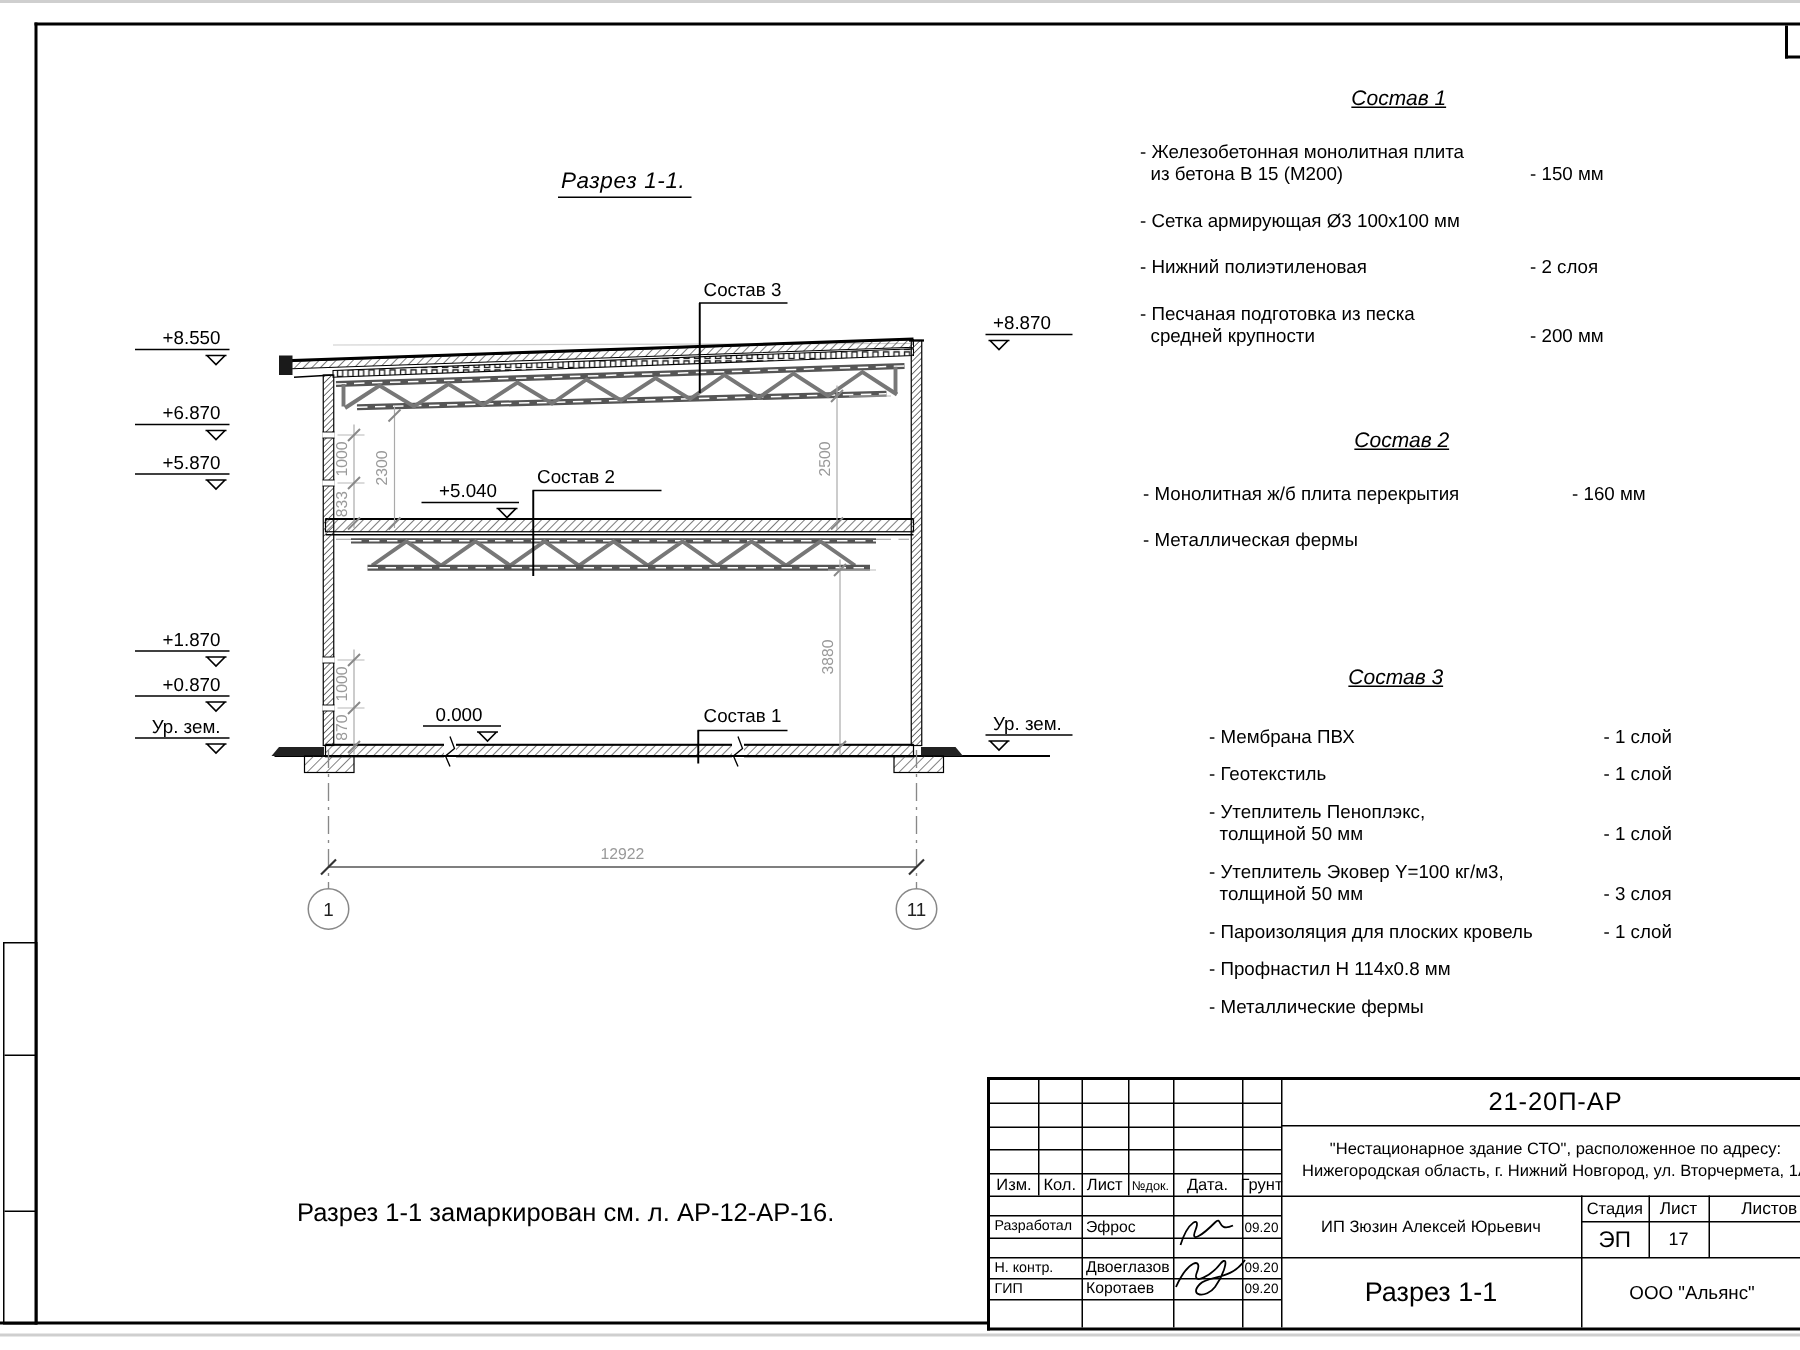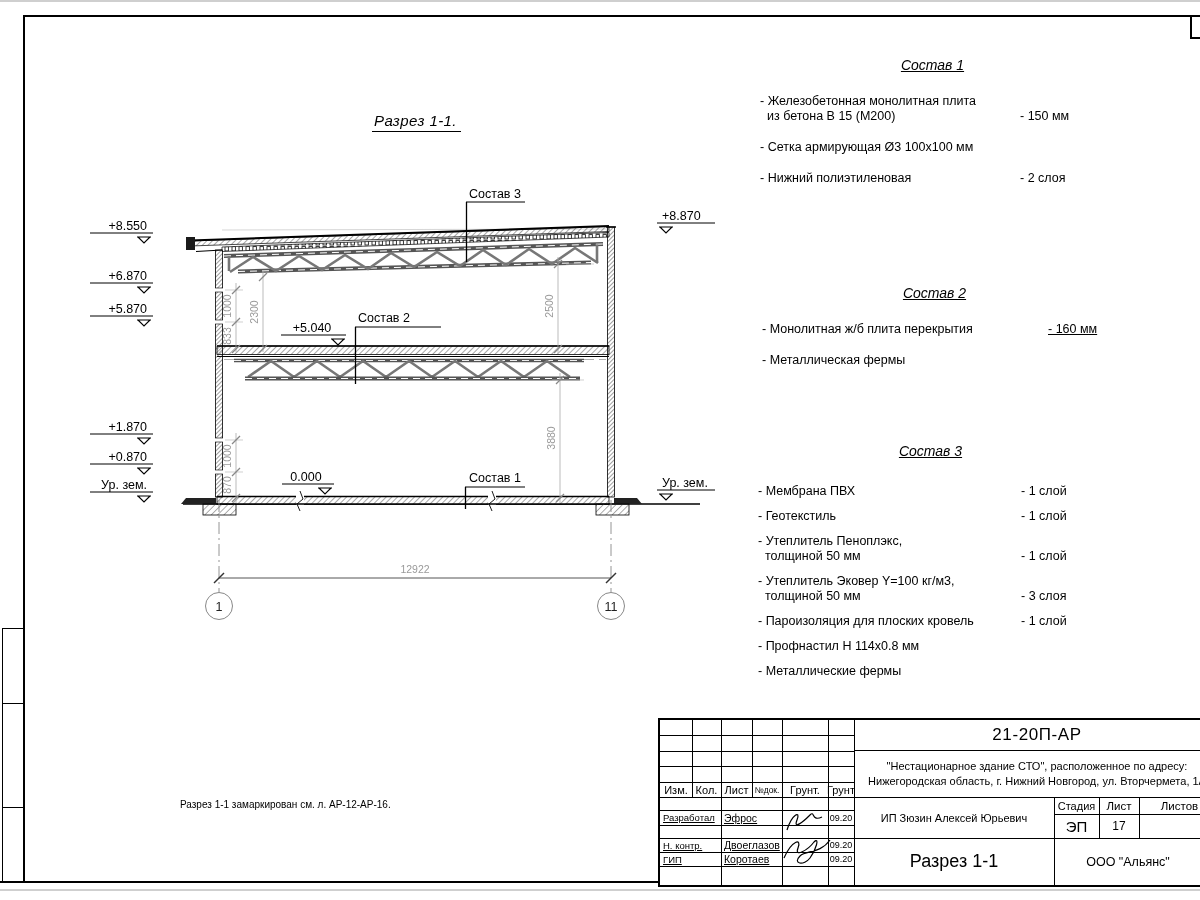--- a/index.html
+++ b/index.html
@@ -12,39 +12,39 @@
   
   .frame-top{left:23px;top:15px;width:1177px;height:0;border-top:2px solid #000;}
   .frame-left{left:23px;top:15px;width:0;height:868px;border-left:2px solid #000;}
   .frame-bottom{left:0;top:881px;width:1200px;height:0;border-top:2px solid #000;}
   .corner-box{left:1190px;top:17px;width:10px;height:20px;border-left:2px solid #000;border-bottom:2px solid #000;}
   .file-boxes{left:2px;top:628px;width:21px;height:253px;border:1.5px solid #000;}
   .file-line{position:absolute;left:0;width:100%;height:0;border-top:1.5px solid #000;}
   
   .dwg-title{left:372px;top:112px;font-size:15px;font-style:italic;letter-spacing:.4px;
              border-bottom:1.3px solid #000;padding:0 4px 2px 2px;}
-  .note{left:180px;top:799px;font-size:10px;}
+  .note{left:198px;top:799px;font-size:17px;}
   
   .comp{width:345px;font-size:12.5px;line-height:15px;}
   .comp .ttl{font-size:14px;font-style:italic;text-decoration:underline;text-align:center;margin-bottom:21px;}
   .comp .row{position:relative;margin-bottom:16px;}
-  .comp.tight .row{margin-bottom:10px;}
+  .comp.tight .row{margin-bottom:10px;margin-left:48px;}
   .comp .nm{width:262px;white-space:pre-line;padding-left:7px;text-indent:-7px;}
   .comp .val{position:absolute;bottom:0;left:260px;white-space:nowrap;}
-  .comp.s2 .val{left:286px;text-decoration:underline;}
+  .comp.s2 .val{left:286px;}
   .comp.s3 .val{left:263px;}
   
   .tb{left:658px;top:718px;width:560px;height:165px;border:2px solid #000;border-right:none;background:#fff;}
   .tb .vl,.tb .vl2,.tb .hl,.tb .hl2{position:absolute;}
   .tb .vl{width:0;border-left:1px solid #000;}
   .tb .vl2{width:0;border-left:1.6px solid #000;}
   .tb .hl{height:0;border-top:1px solid #000;}
   .tb .hl2{height:0;border-top:1.6px solid #000;}
   .tb .c{position:absolute;display:flex;align-items:center;justify-content:center;text-align:center;}
-  .tb .lft{justify-content:flex-start;text-align:right;text-decoration:underline;}
+  .tb .lft{justify-content:flex-start;text-align:right;}
   .docnum{font-size:17px;letter-spacing:.6px;}
   .proj{font-size:11px;line-height:15px;}
   .small9{font-size:9.5px;}
   .small10{font-size:10.5px;}
   .small11{font-size:11px;}
   .date9{font-size:9px;}
   svg text{font-family:"Liberation Sans",sans-serif;}
   .dimtxt{fill:#9a9a9a;font-size:10.5px;}
   .elevtxt{fill:#000;font-size:12.5px;}
   .lbltxt{fill:#000;font-size:12.5px;}
@@ -289,20 +289,25 @@
       <div class="val">- 150 мм</div>
     </div>
   <div class="row">
       <div class="nm">- Сетка армирующая Ø3 100х100 мм</div>
       <div class="val"></div>
     </div>
   <div class="row">
       <div class="nm">- Нижний полиэтиленовая</div>
       <div class="val">-  2 слоя</div>
     </div>
+  <div class="row">
+      <div class="nm">- Песчаная подготовка из песка
+средней крупности</div>
+      <div class="val">- 200 мм</div>
+    </div>
 </div>
 
 <div class="abs comp s2" style="left:762px;top:286px">
   <div class="ttl">Состав 2</div>
   <div class="row">
       <div class="nm">- Монолитная ж/б плита перекрытия</div>
       <div class="val">- 160 мм</div>
     </div>
   <div class="row">
       <div class="nm">- Металлическая фермы</div>
@@ -366,21 +371,21 @@
   <div class="hl2" style="left:0;top:118px;width:560px"></div>
   <div class="hl" style="left:0;top:132px;width:194px"></div>
   <div class="hl" style="left:0;top:146px;width:194px"></div>
   <div class="hl2" style="left:194px;top:30px;width:366px"></div>
   <div class="hl" style="left:394px;top:94px;width:166px"></div>
 
   <div class="c small11" style="left:0;top:62px;width:32px;height:15px">Изм.</div>
   <div class="c small11" style="left:32px;top:62px;width:29px;height:15px">Кол.</div>
   <div class="c small11" style="left:61px;top:62px;width:31px;height:15px">Лист</div>
   <div class="c" style="left:92px;top:62px;width:30px;height:15px;font-size:8.5px">№док.</div>
-  <div class="c small11" style="left:122px;top:62px;width:46px;height:15px">Грунт.</div>
+  <div class="c small11" style="left:122px;top:62px;width:46px;height:15px">Дата.</div>
   <div class="c small11" style="left:168px;top:62px;width:26px;height:15px">Грунт</div>
 
   <div class="c small9 lft" style="left:3px;top:90px;width:57px;height:15px">Разработал</div>
   <div class="c small10 lft" style="left:64px;top:90px;width:57px;height:15px">Эфрос</div>
   <div class="c date9" style="left:168px;top:90px;width:26px;height:15px">09.20</div>
   <div class="c small9 lft" style="left:3px;top:118px;width:57px;height:14px">Н. контр.</div>
   <div class="c small10 lft" style="left:64px;top:118px;width:60px;height:14px">Двоеглазов</div>
   <div class="c date9" style="left:168px;top:118px;width:26px;height:14px">09.20</div>
   <div class="c small9 lft" style="left:3px;top:132px;width:57px;height:14px">ГИП</div>
   <div class="c small10 lft" style="left:64px;top:132px;width:60px;height:14px">Коротаев</div>

